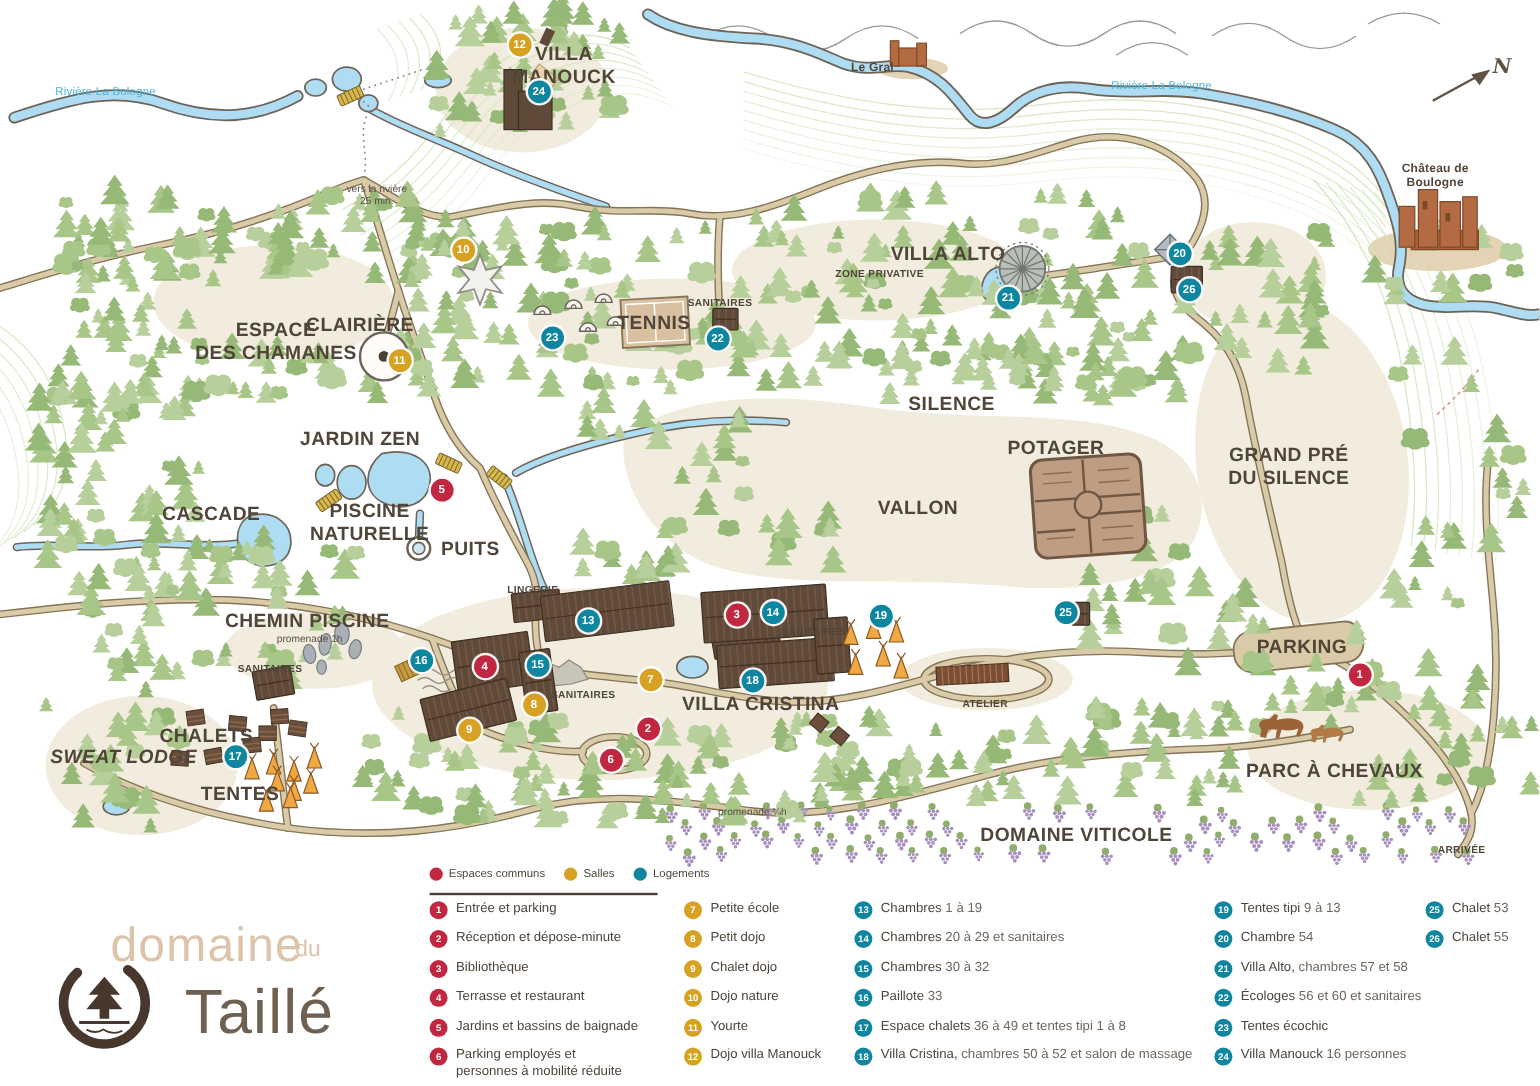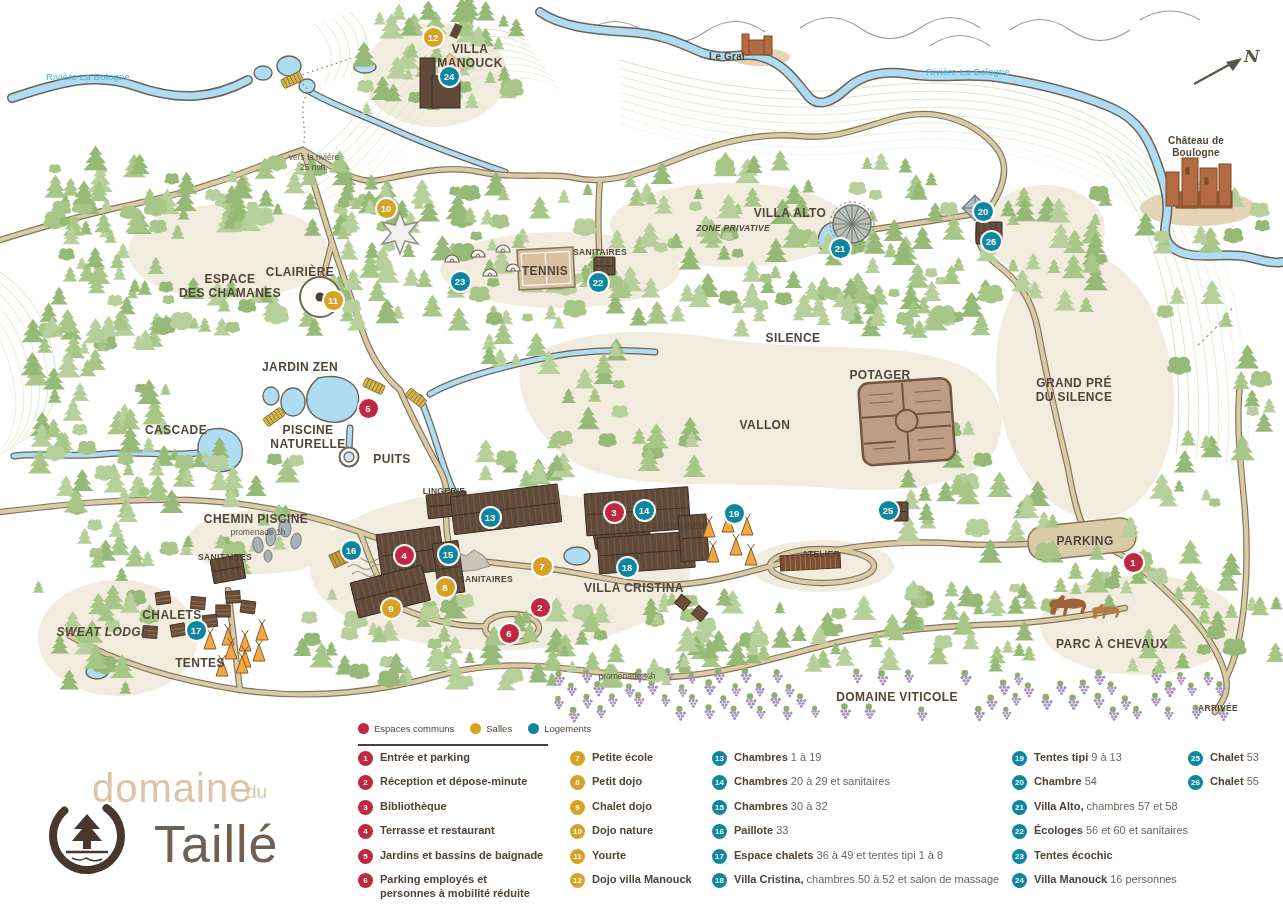--- a/index.html
+++ b/index.html
@@ -2,42 +2,42 @@
 <html><head>
 <meta charset="utf-8">
 <style>
   html,body{margin:0;padding:0;background:#fff;}
   #stage{position:relative;width:1283px;height:905px;background:#ffffff;overflow:hidden;
          font-family:"Liberation Sans",sans-serif;}
   #map-svg{position:absolute;left:0;top:0;}
   
   #labels-layer{position:absolute;left:0;top:0;width:100%;height:100%;pointer-events:none;}
   .map-label{position:absolute;transform:translate(-50%,-50%);font-weight:bold;color:#51453a;
-             letter-spacing:.4px;text-align:center;white-space:pre-line;line-height:1.18;font-size:12px;}
+             letter-spacing:.4px;text-align:center;white-space:pre-line;line-height:1.18;font-size:16px;}
   .map-label.area-sm{font-size:8.5px;letter-spacing:.3px;}
   .map-label.small{font-weight:normal;font-size:8.5px;letter-spacing:0;color:#5a5147;}
   .map-label.place{font-size:10px;letter-spacing:.2px;}
   .map-label.river{color:#49b4d9;font-weight:normal;font-size:9.5px;letter-spacing:.2px;}
   
   #markers-layer{position:absolute;left:0;top:0;width:100%;height:100%;}
   .marker{position:absolute;width:19px;height:19px;border-radius:50%;color:#fff;font-size:9.5px;
           font-weight:bold;line-height:19px;text-align:center;cursor:pointer;
           box-shadow:0 0 0 2px rgba(255,255,255,.95),0 1px 2px rgba(0,0,0,.25);}
   
   #legend{position:absolute;left:0;top:0;width:100%;height:100%;pointer-events:none;}
   #legend-key{position:absolute;left:358px;top:723px;display:flex;gap:16px;font-size:9.5px;
               color:#4f443a;align-items:center;}
   .key-item{display:flex;align-items:center;gap:5px;}
   .key-dot{width:11px;height:11px;border-radius:50%;}
   #legend-underline{position:absolute;left:358px;top:744px;width:190px;border-top:2px solid #4a4038;}
   .legend-item{position:absolute;display:flex;align-items:flex-start;gap:7px;font-size:11px;color:#6f655c;}
   .legend-dot{flex:none;width:15px;height:15px;border-radius:50%;color:#fff;font-size:8px;font-weight:bold;
               line-height:15px;text-align:center;margin-top:0px;}
   .legend-txt{white-space:pre-line;line-height:1.25;}
-  .legend-txt b{color:#4f443a;font-weight:bold;}
+  .legend-txt b{color:#4f443a;font-weight:normal;}
   
   #logo{position:absolute;left:26px;top:768px;width:280px;height:120px;}
   #logo .enso{position:absolute;left:16px;top:20px;}
   .logo-text span{position:absolute;font-family:"Liberation Sans",sans-serif;}
   .lg-domaine{left:66px;top:-2px;font-size:40px;color:#dcc3a9;letter-spacing:1px;}
   .lg-du{left:220px;top:13px;font-size:19px;color:#dcc3a9;}
   .lg-taille{left:128px;top:46px;font-size:52px;color:#6f6052;letter-spacing:1px;}
   
   #compass{position:absolute;left:1192px;top:46px;width:74px;height:46px;}
   #compass .n-label{position:absolute;left:52px;top:0px;font-family:"DejaVu Serif",serif;
@@ -1438,21 +1438,21 @@
       <div class="map-label river" style="left: 88px; top: 77px;">Rivière La Bologne</div>
       <div class="map-label river" style="left: 968px; top: 72px;">Rivière La Bologne</div>
       <div class="map-label area" style="left: 470px; top: 56px;">VILLA
 MANOUCK</div>
       <div class="map-label small" style="left: 314px; top: 162px;">vers la rivière
 25 min.</div>
       <div class="map-label place" style="left: 727px; top: 57px;">Le Gral</div>
       <div class="map-label place" style="left: 1196px; top: 147px;">Château de Boulogne</div>
       <div class="map-label area" style="left: 230px; top: 246px; margin-top: 40px;">ESPACE
 DES CHAMANES</div>
-      <div class="map-label area-sm" style="left: 733px; top: 228px; font-style: italic;">ZONE PRIVATIVE</div>
+      <div class="map-label area-sm" style="left: 733px; top: 228px;">ZONE PRIVATIVE</div>
       <div class="map-label area" style="left: 790px; top: 213px;">VILLA ALTO</div>
       <div class="map-label area" style="left: 300px; top: 272px;">CLAIRIÈRE</div>
       <div class="map-label area" style="left: 545px; top: 271px;">TENNIS</div>
       <div class="map-label area-sm" style="left: 600px; top: 252px;">SANITAIRES</div>
       <div class="map-label area" style="left: 793px; top: 338px;">SILENCE</div>
       <div class="map-label area" style="left: 300px; top: 367px;">JARDIN ZEN</div>
       <div class="map-label area" style="left: 880px; top: 375px; text-align: center;">POTAGER</div>
       <div class="map-label area" style="left: 1074px; top: 390px;">GRAND PRÉ
 DU SILENCE</div>
       <div class="map-label area" style="left: 176px; top: 430px;">CASCADE</div>
@@ -1463,21 +1463,21 @@
       <div class="map-label area" style="left: 256px; top: 519px;">CHEMIN PISCINE</div>
       <div class="map-label small" style="left: 258px; top: 532px;">promenade 1h</div>
       <div class="map-label area-sm" style="left: 225px; top: 557px;">SANITAIRES</div>
       <div class="map-label area-sm" style="left: 444px; top: 491px;">LINGERIE</div>
       <div class="map-label area-sm" style="left: 486px; top: 579px;">SANITAIRES</div>
       <div class="map-label area-sm" style="left: 678px; top: 526px;">SANITAIRES</div>
       <div class="map-label area" style="left: 634px; top: 588px;">VILLA CRISTINA</div>
       <div class="map-label area" style="left: 103px; top: 632px; font-style: italic;">SWEAT LODGE</div>
       <div class="map-label area" style="left: 172px; top: 615px;">CHALETS</div>
       <div class="map-label area" style="left: 200px; top: 663px;">TENTES</div>
-      <div class="map-label area-sm" style="left: 821px; top: 554px;">ATELIER</div>
+      <div class="map-label area-sm" style="left: 821px; top: 586px;">ATELIER</div>
       <div class="map-label area" style="left: 1085px; top: 541px;">PARKING</div>
       <div class="map-label area" style="left: 1112px; top: 644px;">PARC À CHEVAUX</div>
       <div class="map-label area-sm" style="left: 1218px; top: 708px;">ARRIVÉE</div>
       <div class="map-label area" style="left: 897px; top: 697px;">DOMAINE VITICOLE</div>
       <div class="map-label small" style="left: 627px; top: 676px;">promenade ¼h</div>
     </div>
 <div id="markers-layer">
       <div class="marker" style="left: 1123.5px; top: 552.5px; background: rgb(194, 39, 66);">1</div>
       <div class="marker" style="left: 530.5px; top: 597.5px; background: rgb(194, 39, 66);">2</div>
       <div class="marker" style="left: 604.5px; top: 502.5px; background: rgb(194, 39, 66);">3</div>

